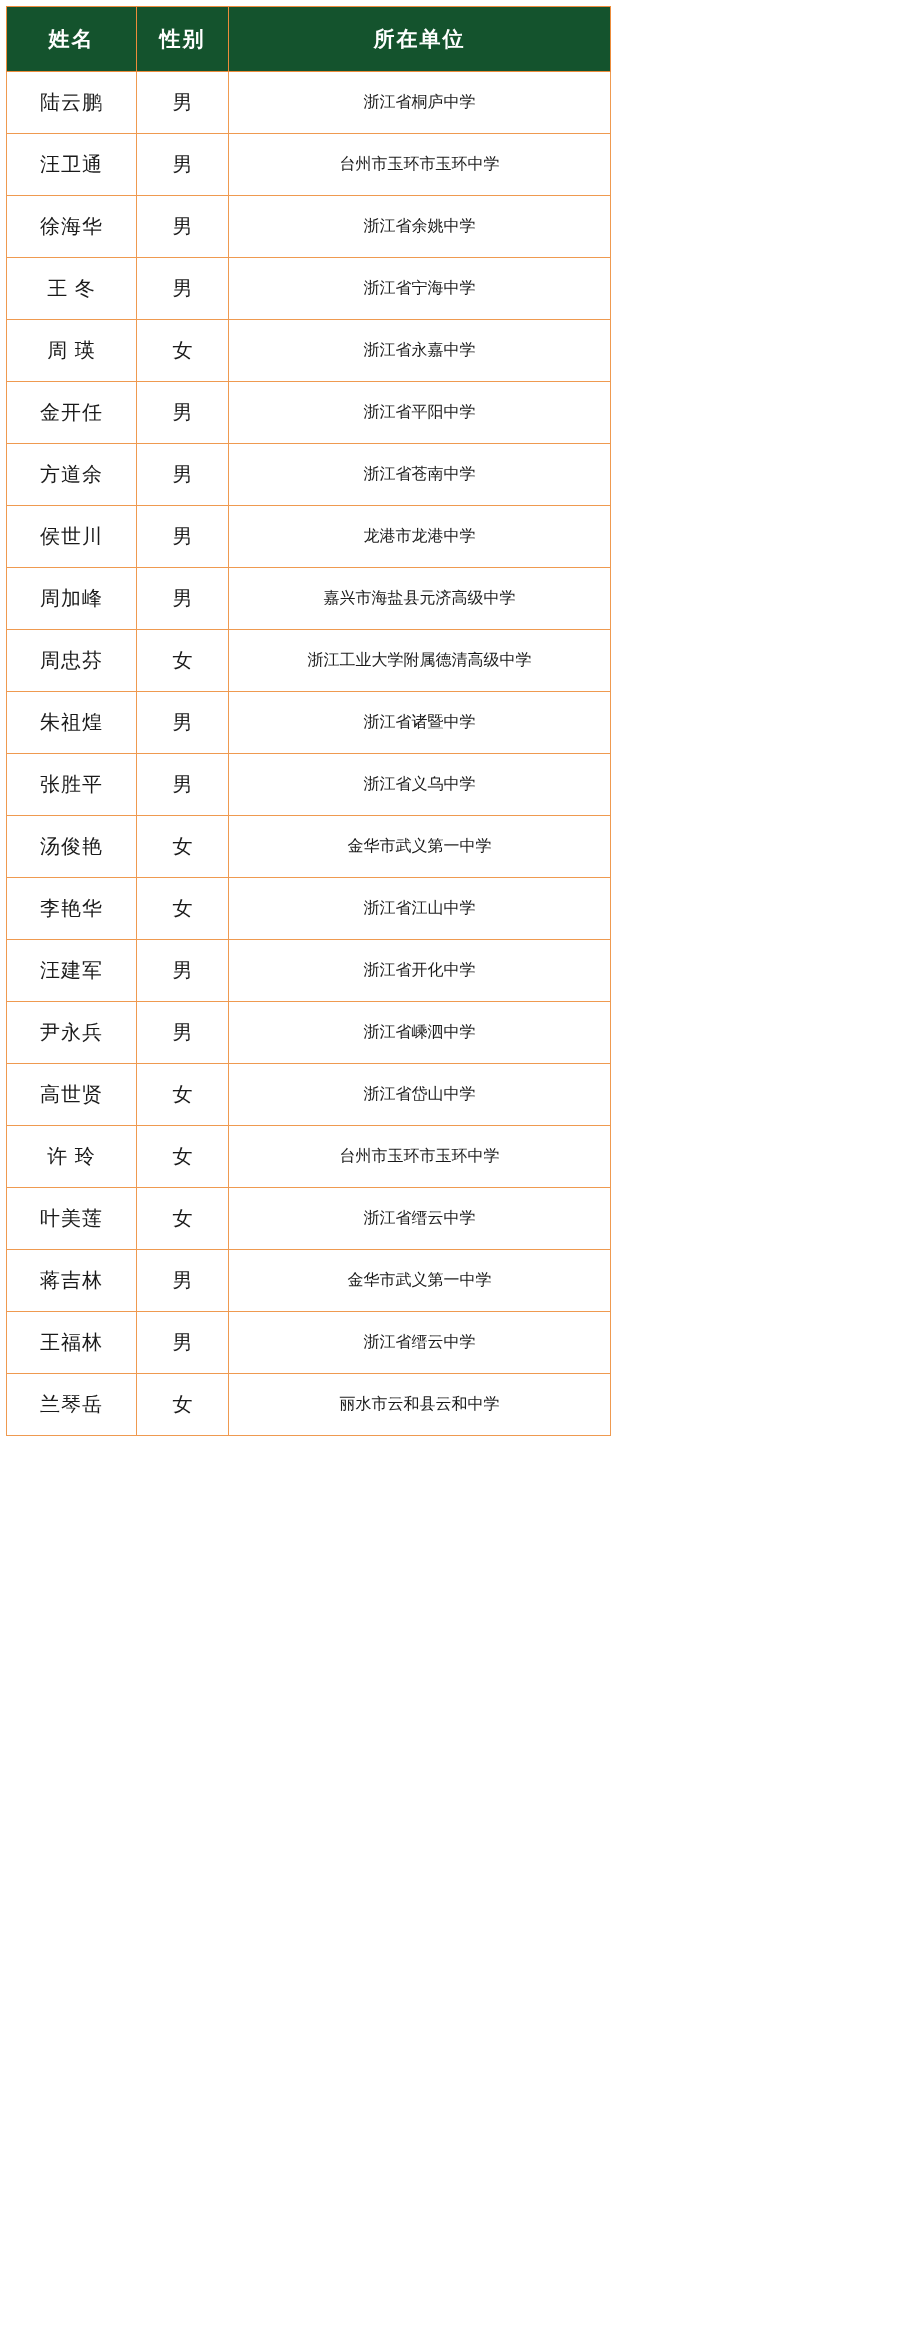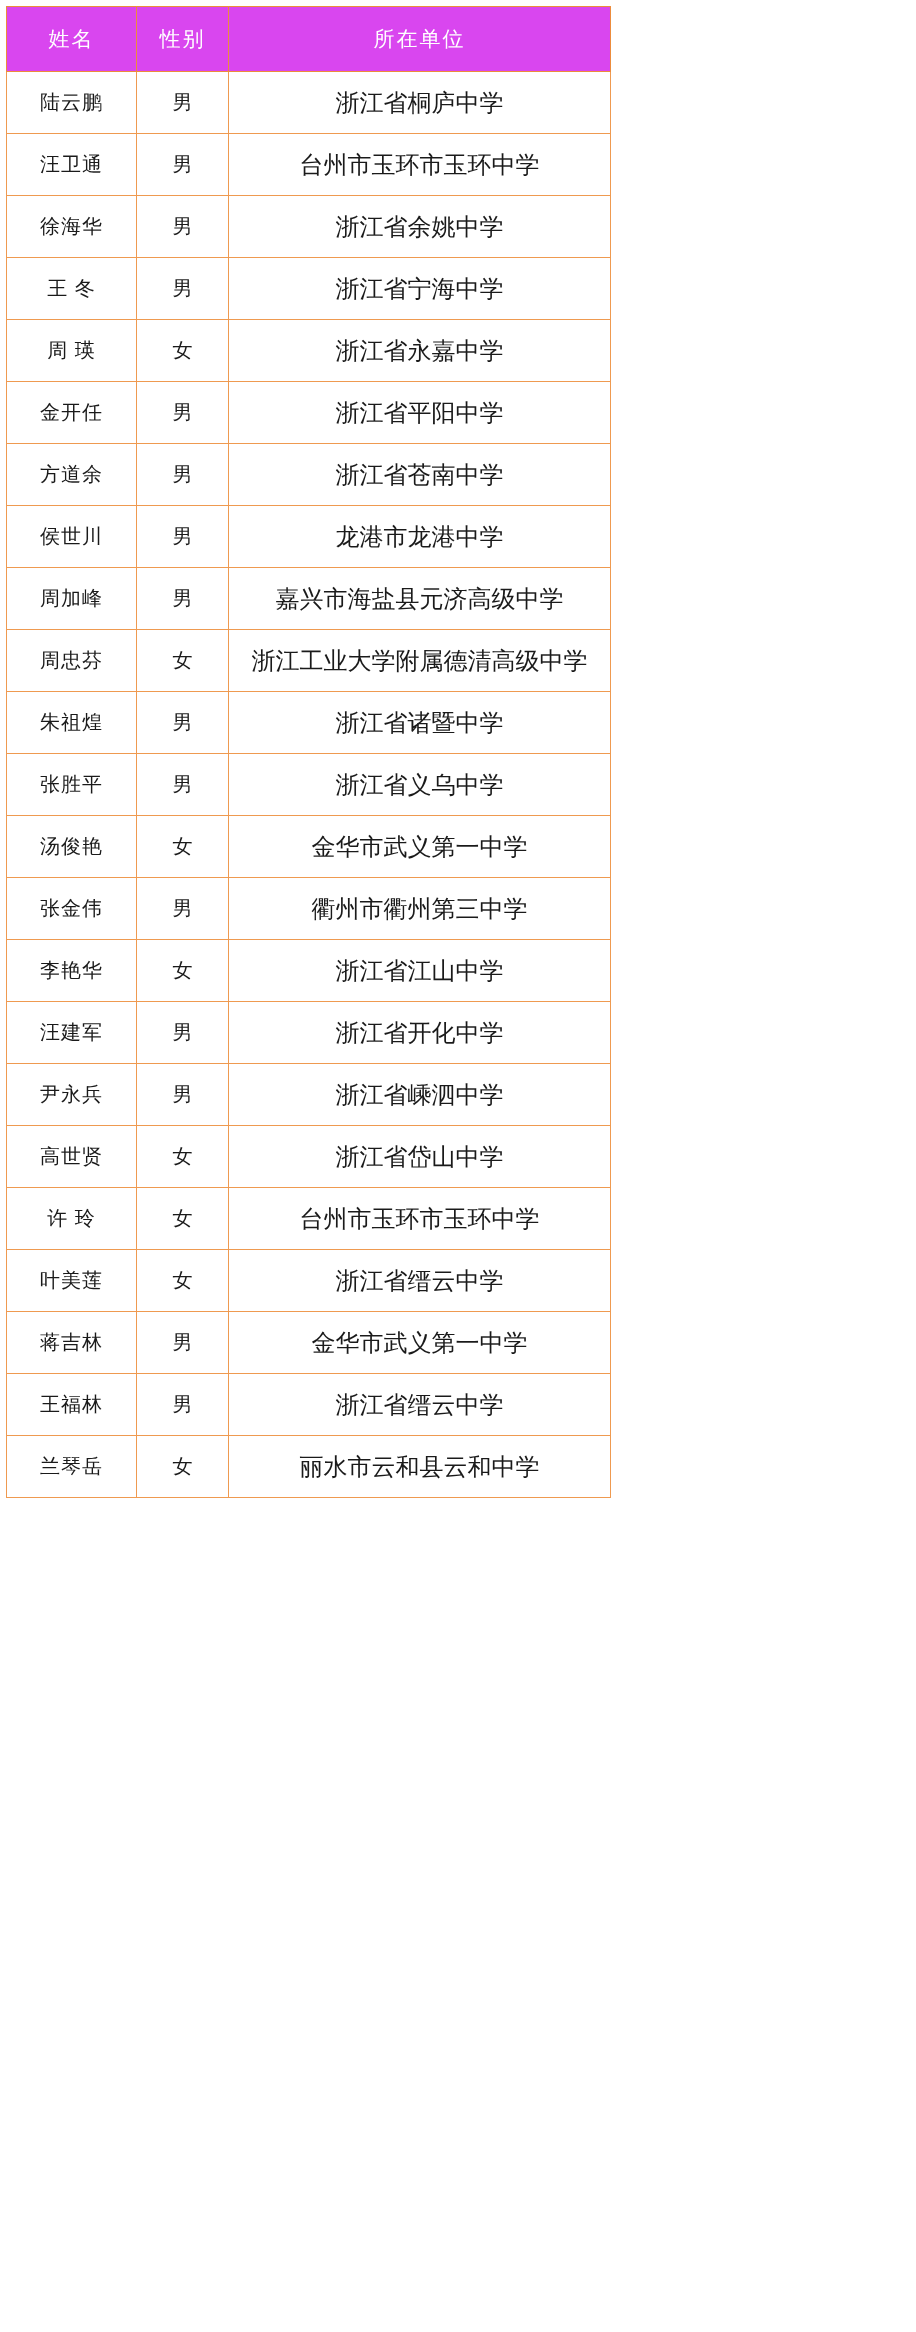--- a/index.html
+++ b/index.html
@@ -20,24 +20,24 @@
     border-collapse: collapse;
     width: 604px;
     margin: 0;
     table-layout: fixed;
   }
   table.roster col.c-name  { width: 130px; }
   table.roster col.c-sex   { width: 92px; }
   table.roster col.c-unit  { width: 382px; }
 
   table.roster thead th {
-    background: #d946ef;
+    background: #14532d;
     color: #ffffff;
     font-size: 21px;
-    font-weight: normal;
+    font-weight: bold;
     letter-spacing: 2px;
     height: 62px;
     border: 1px solid #ec8c3c;
     text-align: center;
     vertical-align: middle;
   }
   table.roster tbody td {
     border: 1px solid #ef9a50;
     height: 59px;
     font-size: 20px;
@@ -45,21 +45,21 @@
     text-align: center;
     vertical-align: middle;
     background: #ffffff;
     white-space: nowrap;
     overflow: hidden;
   }
   table.roster tbody td.name {
     letter-spacing: 1px;
   }
   table.roster tbody td.unit {
-    font-size: 24px;
+    font-size: 16px;
   }
 </style>
 </head>
 <body>
 
 <div class="table-wrap">
   <table class="roster">
     <colgroup>
       <col class="c-name">
       <col class="c-sex">
@@ -132,25 +132,20 @@
         <td class="name">张胜平</td>
         <td class="sex">男</td>
         <td class="unit">浙江省义乌中学</td>
       </tr>
       <tr>
         <td class="name">汤俊艳</td>
         <td class="sex">女</td>
         <td class="unit">金华市武义第一中学</td>
       </tr>
       <tr>
-        <td class="name">张金伟</td>
-        <td class="sex">男</td>
-        <td class="unit">衢州市衢州第三中学</td>
-      </tr>
-      <tr>
         <td class="name">李艳华</td>
         <td class="sex">女</td>
         <td class="unit">浙江省江山中学</td>
       </tr>
       <tr>
         <td class="name">汪建军</td>
         <td class="sex">男</td>
         <td class="unit">浙江省开化中学</td>
       </tr>
       <tr>

